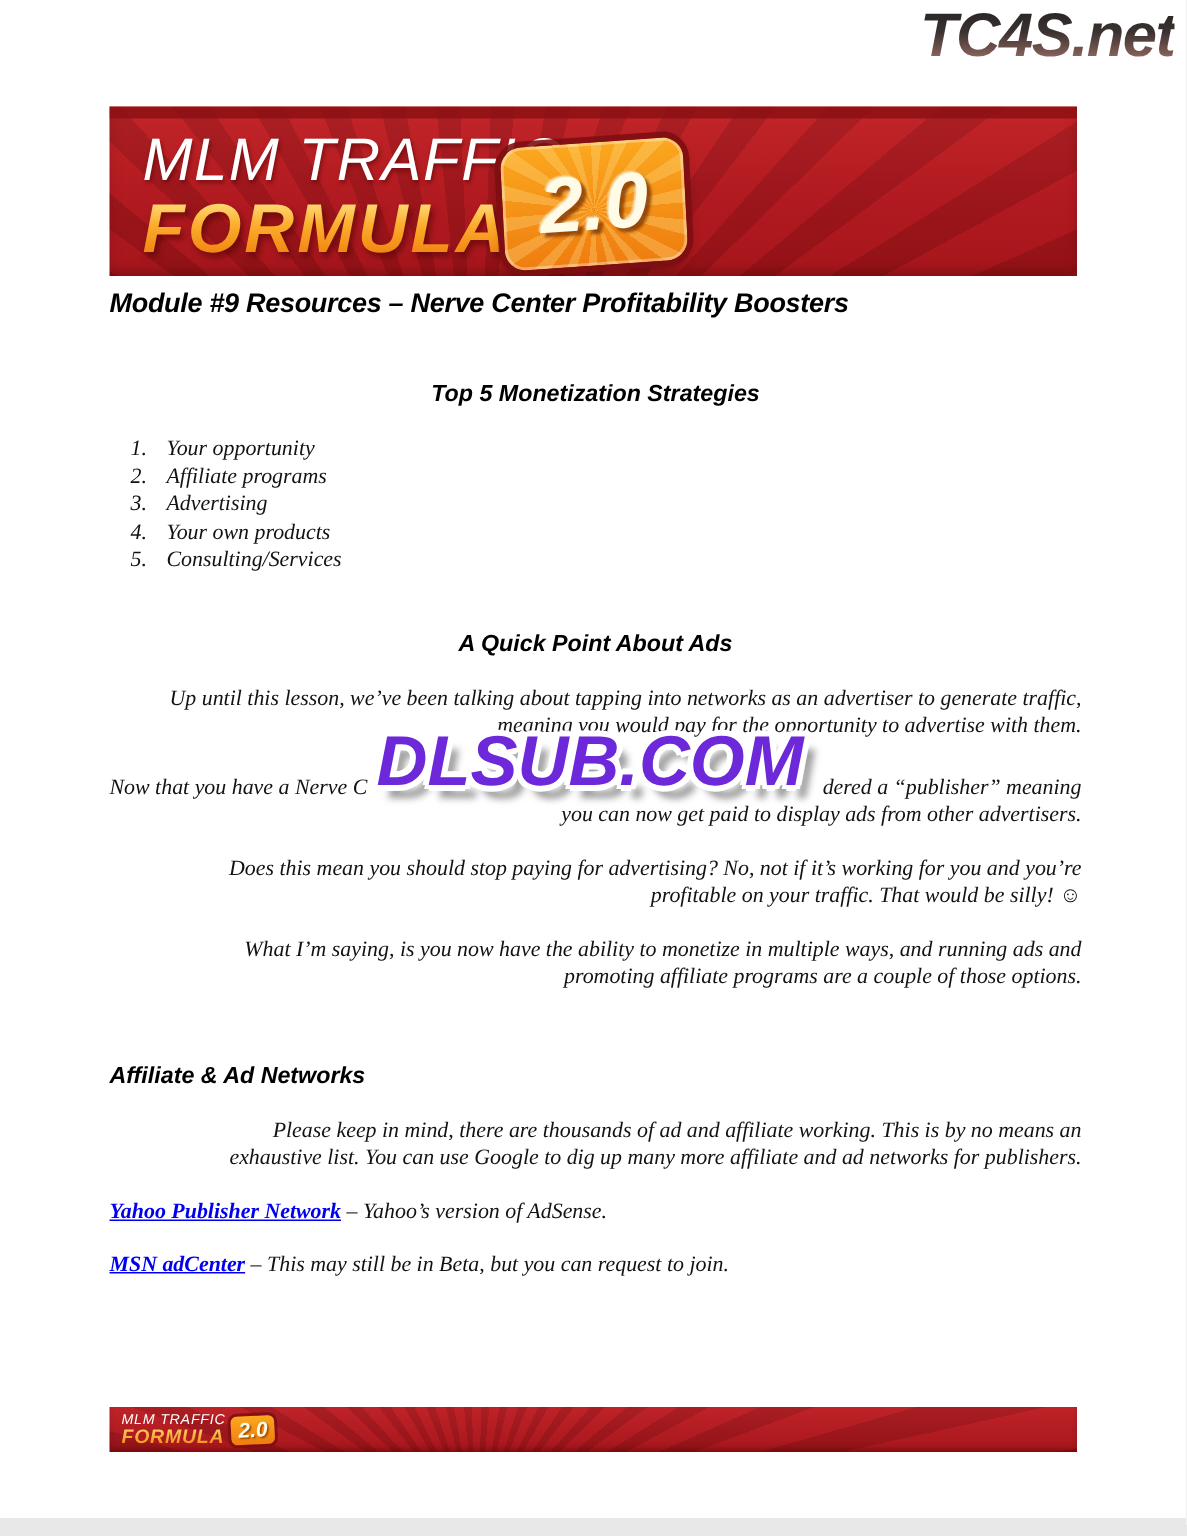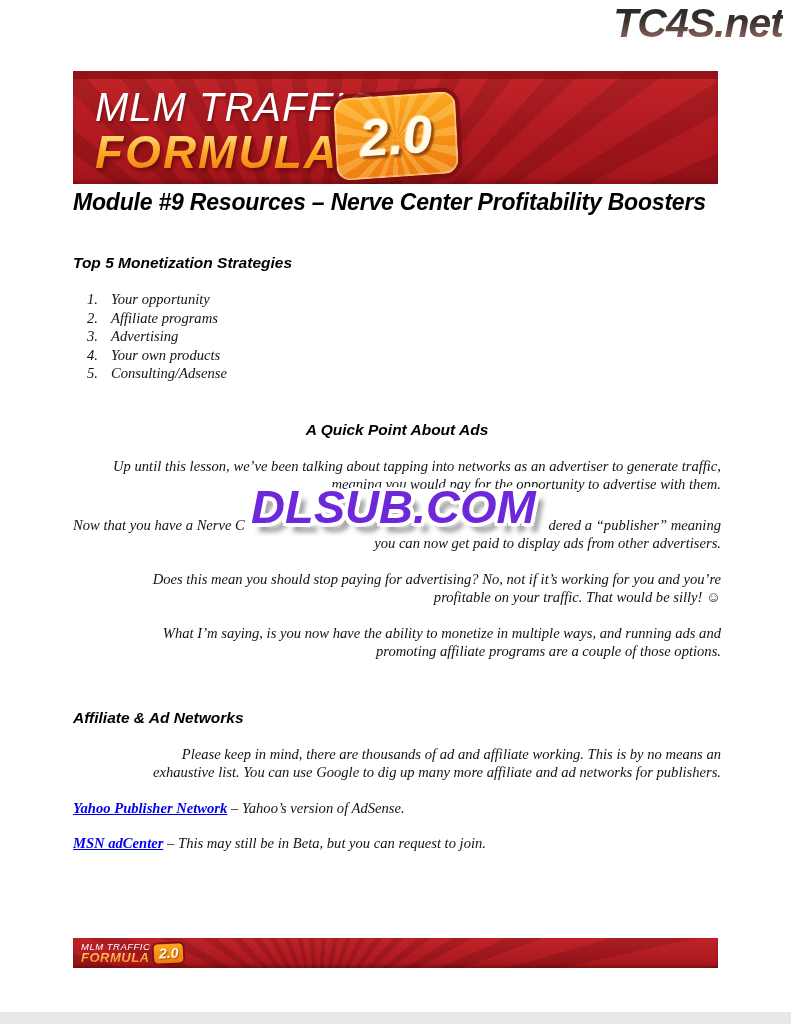--- a/index.html
+++ b/index.html
@@ -54,26 +54,26 @@
     display:flex; align-items:center; justify-content:center;
   }
   .badge20 span {
     font-family:"Liberation Sans", sans-serif; font-weight:bold; font-size:52px;
     color:#fffbe6; text-shadow:3px 3px 2px rgba(120,50,0,.75), -1px -1px 1px rgba(255,255,255,.6);
   }
   
   .content { position:absolute; left:73px; top:184px; width:648px; font-size:14.6px; line-height:18.5px; }
   h1.doc-title {
     margin-top:7px; font-family:"Liberation Sans", sans-serif;
-    font-size:23px; line-height:22px; color:#000; letter-spacing:-0.2px;
+    font-size:18px; line-height:22px; color:#000; letter-spacing:-0.2px;
   }
   h2.sec {
     font-family:"Liberation Sans", sans-serif; font-size:15.5px; line-height:20px; color:#000;
   }
-  .h-top5 { margin-top:40px; }
+  .h-top5 { margin-top:40px;text-align:center; }
   .h-quick { margin-top:37px;text-align:center; }
   .h-networks { margin-top:47px; }
   .num-list { margin-top:17px; }
   .num-list .li { display:flex; }
   .num-list .num { width:38px; text-align:right; padding-right:13px; }
   .para { margin-top:17px;text-align:right; }
   .para div { white-space:nowrap; }
   .p2 { margin-top:22px; position:relative; }
   .p2-line1 { display:flex; justify-content:space-between; white-space:nowrap; }
   .link-line { margin-top:17px; white-space:nowrap; }
@@ -159,21 +159,21 @@
       <div class="li">
         <span class="num">3.</span>
         <span>Advertising</span>
       </div>
       <div class="li">
         <span class="num">4.</span>
         <span>Your own products</span>
       </div>
       <div class="li">
         <span class="num">5.</span>
-        <span>Consulting/Adsense</span>
+        <span>Consulting/Services</span>
       </div>
     </div>
 
     <h2 class="sec h-quick">A Quick Point About Ads</h2>
 
     <div class="para">
       <div>Up until this lesson, we’ve been talking about tapping into networks as an advertiser to generate traffic,</div>
       <div>meaning you would pay for the opportunity to advertise with them.</div>
     </div>
 

